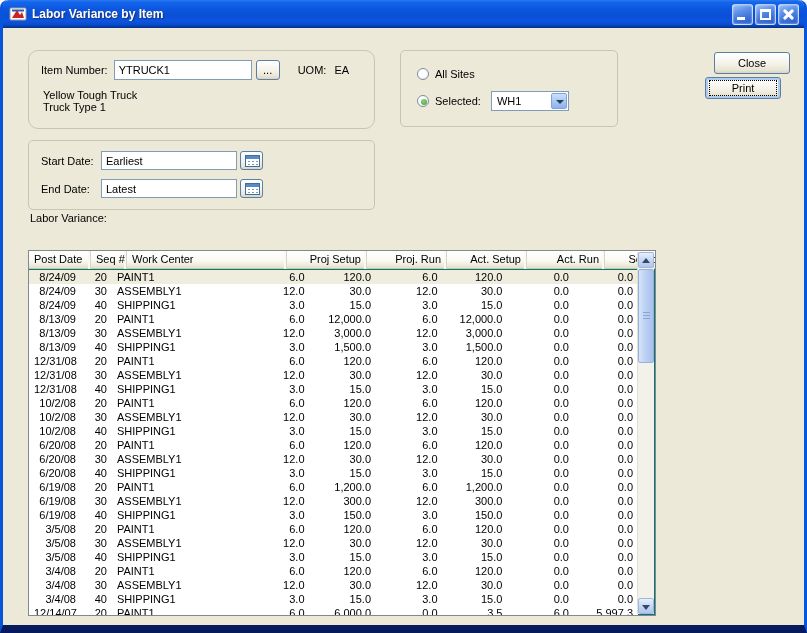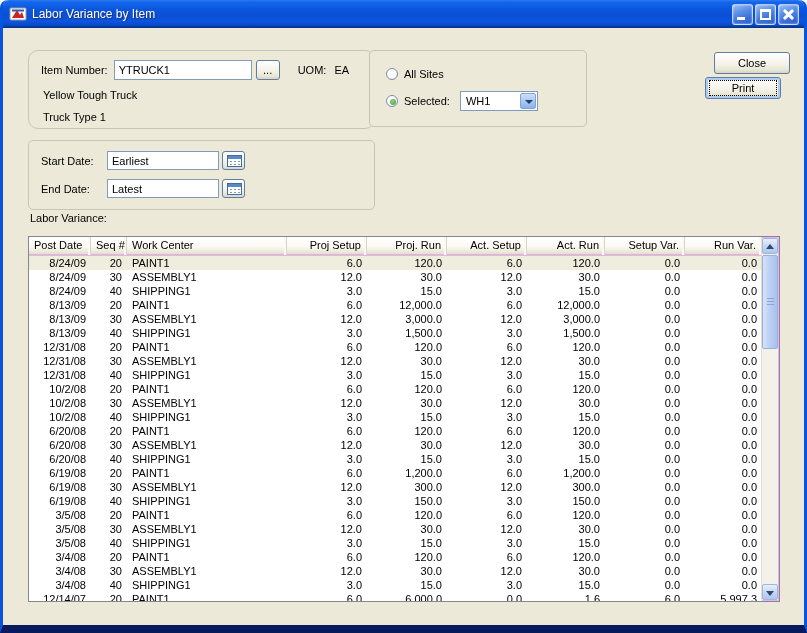--- a/index.html
+++ b/index.html
@@ -14,21 +14,21 @@
     border-radius:8px 8px 0 0;
   }
   .titlebar {
     height:28px; display:flex; align-items:center;
     border-radius:6px 6px 0 0;
     background:linear-gradient(180deg,#2A7AEE 0%,#1464EC 8%,#1263EB 14%,#0C56DF 32%,#0A4FD6 55%,#0C55DF 76%,#0A4ACD 88%,#063A9F 96%,#05307F 100%);
     padding:0 5px 0 6px;
   }
   .app-icon { width:18px; height:18px; margin-right:5px; flex:0 0 auto; }
   .title-text {
-    color:#fff; font-weight:normal; font-size:12px; flex:1 1 auto;
+    color:#fff; font-weight:bold; font-size:12px; flex:1 1 auto;
     text-shadow:1px 1px 1px #1C3573;
     white-space:nowrap; overflow:hidden;
   }
   .win-buttons { display:flex; gap:2px; }
   .win-btn {
     width:21px; height:21px; border-radius:3px; position:relative;
     border:1px solid rgba(255,255,255,0.65);
     background:linear-gradient(160deg,#9CC0F8 0%,#5E92E8 35%,#3A6FD8 70%,#2E5FC8 100%);
     box-shadow:inset 0 0 2px rgba(255,255,255,0.7);
     cursor:default;
@@ -39,47 +39,47 @@
   .glyph-close-a { transform:rotate(45deg); }
   .glyph-close-b { transform:rotate(-45deg); }
 
   .content { position:relative; height:597px; }
 
   .groupbox {
     position:absolute; border:1px solid #C9C5B4; border-radius:5px;
     background:#ECE9D8;
   }
   .item-box  { left:25px; top:22px;  width:347px; height:79px; padding:9px 12px;border-radius:10px; }
-  .sites-box { left:366px; top:22px; width:218px; height:77px; padding:12px 16px; }
+  .sites-box { left:397px; top:22px; width:218px; height:77px; padding:12px 16px; }
   .dates-box { left:25px; top:112px; width:347px; height:70px; padding:10px 12px; }
 
   .frow { display:flex; align-items:center; }
   .lbl { white-space:nowrap; }
 
   .textbox {
     border:1px solid #7F9DB9; background:#fff; height:20px;
     font-family:"Liberation Sans",sans-serif; font-size:11px; padding:2px 4px;
   }
   .item-input { width:138px; margin-left:6px; }
-  .date-input { width:112px; height:19px; margin-left:6px; }
+  .date-input { width:136px; height:19px; }
 
   .xp-btn {
     border:1px solid #5E7DA0; border-radius:3px;
     background:linear-gradient(180deg,#FFFFFF 0%,#F4F2E8 55%,#E8E5D4 85%,#D8D4C0 100%);
     font-family:"Liberation Sans",sans-serif; font-size:11px; color:#000;
     cursor:default;
   }
   .browse-btn { width:24px; height:20px; margin-left:4px; line-height:10px; }
   .cal-btn { width:23px; height:19px; margin-left:3px; padding:1px 0 0 1px; }
 
   .uom-group { margin-left:18px; white-space:nowrap; }
   .uom-value { margin-left:8px; }
   .desc-line { margin-left:2px; }
   .desc-1 { margin-top:9px; }
-  .desc-2 { margin-top:10px; }
+  .desc-2 { margin-top:0; }
 
   .radio-row { display:flex; align-items:center; height:22px; }
   .radio-row + .radio-row { margin-top:5px; }
   .radio {
     width:12px; height:12px; border-radius:50%; position:relative;
     border:1px solid #7B8CA5; background:radial-gradient(circle at 35% 30%,#FFFFFF 40%,#ECEBE4);
     margin-right:6px; flex:0 0 auto;
   }
   .radio.checked::after {
     content:""; position:absolute; left:3px; top:3px; width:6px; height:6px;
@@ -107,22 +107,22 @@
     box-shadow:inset 0 0 0 2px #AECBF0;
   }
   .print-inner {
     display:block; margin:2px 3px; padding:1px 0;
     border:1px dotted #000;
   }
 
   .section-label { position:absolute; left:27px; top:184px;text-align:right; }
 
   .table {
-    position:absolute; left:25px; top:208px; width:752px; height:366px;
-    border:1px solid #828790; background:#f0abfc; overflow:hidden;
+    position:absolute; left:25px; top:222px; width:628px; height:366px;
+    border:1px solid #828790; background:#0f766e; overflow:hidden;
   }
   .thead {
     display:flex; width:733px; height:18px;
     background:linear-gradient(180deg,#FFFFFF 0%,#FBFAF4 55%,#F0EDDF 80%,#E3E0CA 100%);
     border-bottom:1px solid #C9C5B2;
   }
   .thcell {
     height:18px; padding:2px 5px 0 5px; white-space:nowrap; overflow:hidden;
     border-right:1px solid #D9D6C6; box-shadow:inset -2px 0 0 #FAF9F3;
     font-size:11px;
@@ -553,21 +553,21 @@
             <div class="tcell c7">0.0</div>
             <div class="tcell c8">0.0</div>
           </div>
           <div class="trow">
             <div class="tcell c0">12/14/07</div>
             <div class="tcell c1">20</div>
             <div class="tcell c2">PAINT1</div>
             <div class="tcell c3">6.0</div>
             <div class="tcell c4">6,000.0</div>
             <div class="tcell c5">0.0</div>
-            <div class="tcell c6">1.6</div>
+            <div class="tcell c6">3.5</div>
             <div class="tcell c7">6.0</div>
             <div class="tcell c8">5,997.3</div>
           </div>
         </div>
       <div class="vscroll">
         <span class="sb-btn sb-up">
             <span class="sb-arrow-up"></span>
           </span>
         <span class="sb-thumb">
             <span class="sb-grip"></span>

